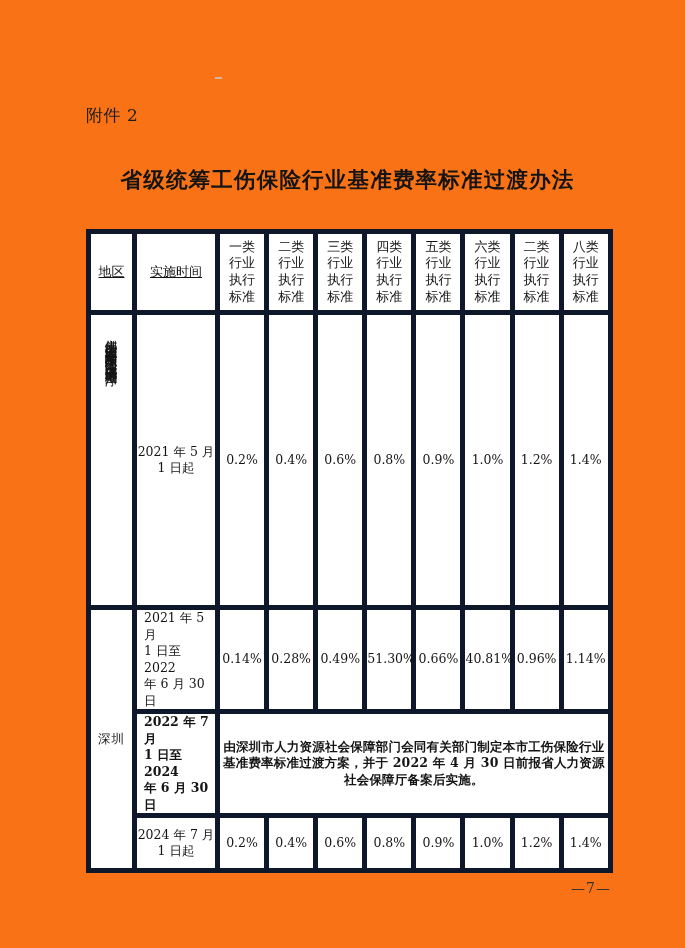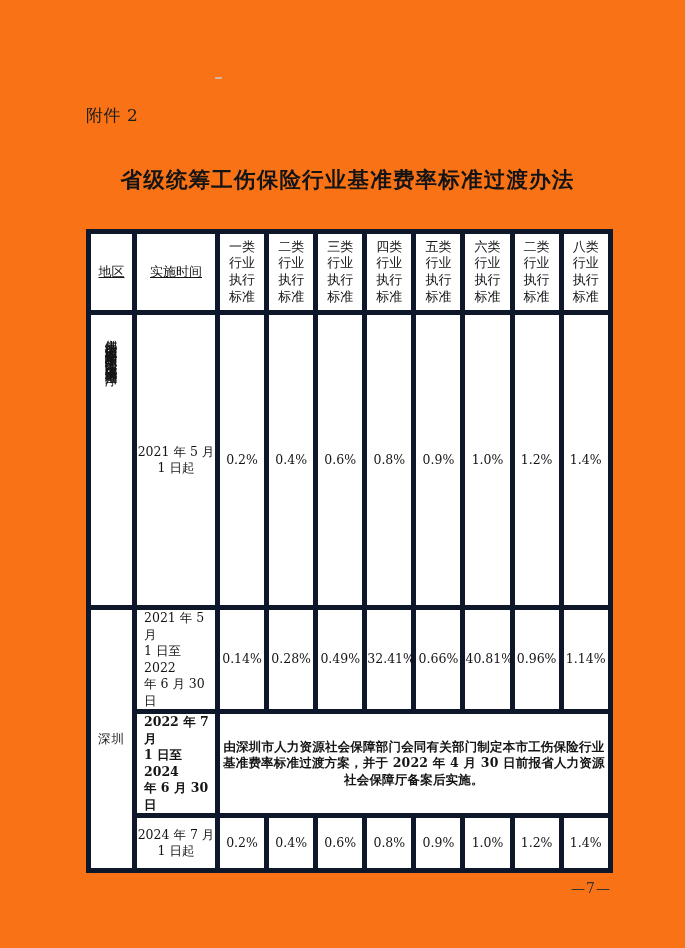--- a/index.html
+++ b/index.html
@@ -240,21 +240,21 @@
           <td class="rate-cell">1.2%</td>
           <td class="rate-cell">1.4%</td>
         </tr>
 
         <tr class="row-sz1">
           <td class="region-plain" rowspan="3">深圳</td>
           <td class="time-cell multiline">2021 年 5 月<br>1 日至 2022<br>年 6 月 30 日</td>
           <td class="rate-cell">0.14%</td>
           <td class="rate-cell">0.28%</td>
           <td class="rate-cell">0.49%</td>
-          <td class="rate-cell">32.41%</td>
+          <td class="rate-cell">51.30%</td>
           <td class="rate-cell">0.66%</td>
           <td class="rate-cell">40.81%</td>
           <td class="rate-cell">0.96%</td>
           <td class="rate-cell">1.14%</td>
         </tr>
 
         <tr class="row-sz2">
           <td class="time-cell multiline">2022 年 7 月<br>1 日至 2024<br>年 6 月 30 日</td>
           <td class="note-cell" colspan="8">由深圳市人力资源社会保障部门会同有关部门制定本市工伤保险行业基准费率标准过渡方案，并于 2022 年 4 月 30 日前报省人力资源社会保障厅备案后实施。</td>
         </tr>

